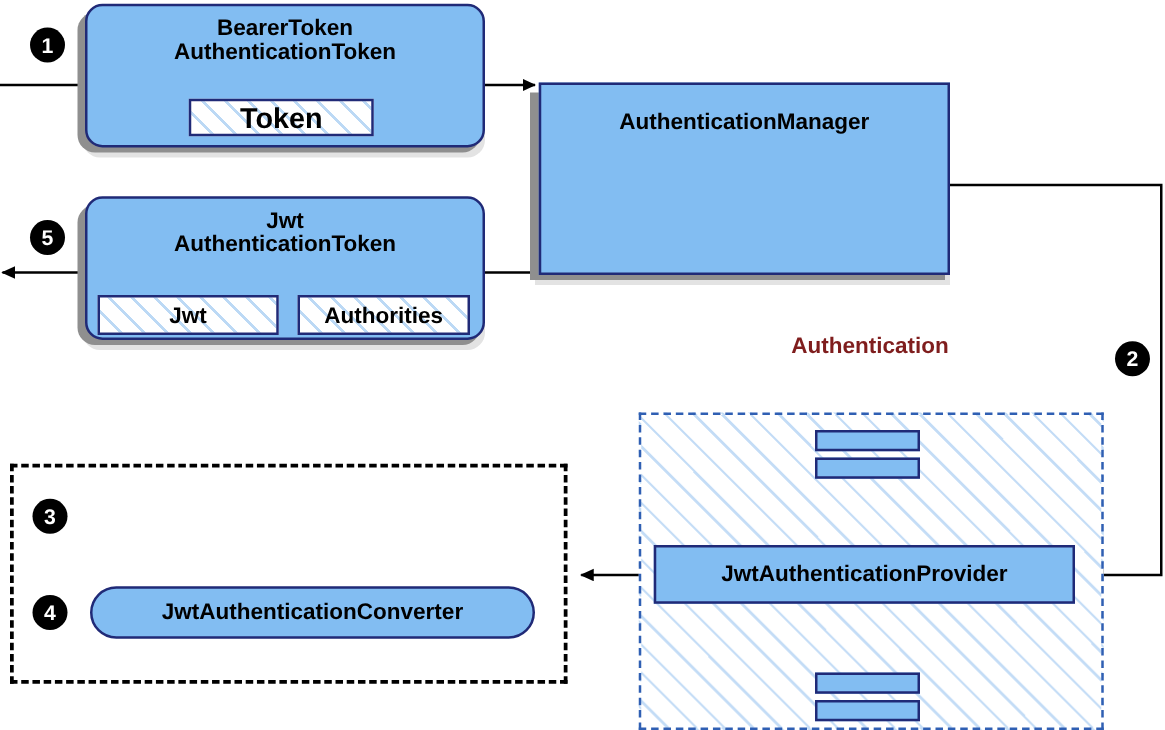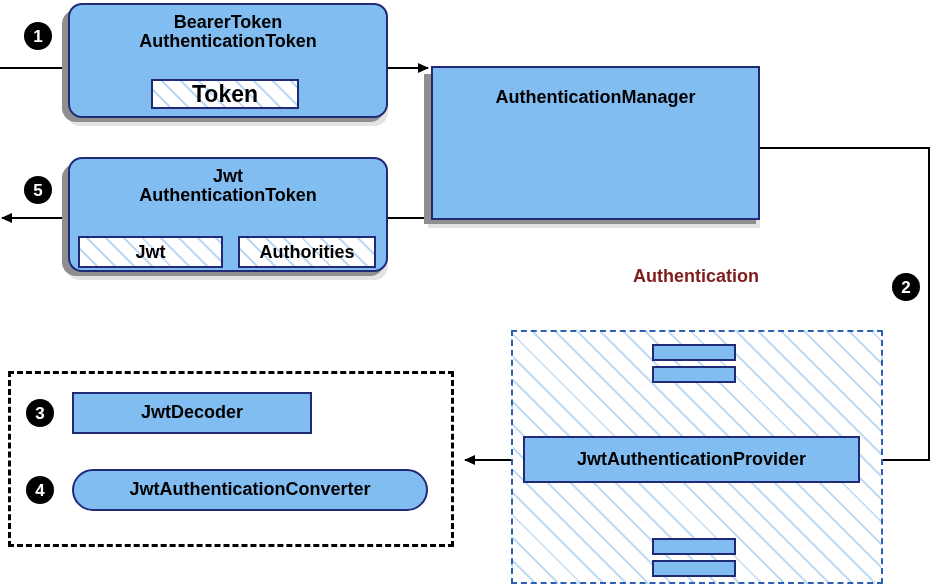--- a/index.html
+++ b/index.html
@@ -176,23 +176,20 @@
     <span>Jwt</span>
   </div>
   <div class="chip t18" style="left:238px;top:236px;width:138px;height:32px;">
     <span>Authorities</span>
   </div>
 
   <div class="group-dashed-black" style="left:8px;top:371px;width:446px;height:176px;"></div>
 
   <div class="shadow-light" style="left:57px;top:403px;width:238px;height:42px;"></div>
   <div class="shadow-dark" style="left:63px;top:398px;width:238px;height:42px;"></div>
-  <div class="node t18" style="left:72px;top:392px;width:240px;height:42px;">
-    <span>JwtDecoder</span>
-  </div>
 
   <div class="shadow-light" style="left:57px;top:481px;width:355px;height:42px;"></div>
   <div class="shadow-dark" style="left:63px;top:476px;width:355px;height:42px;"></div>
   <div class="node t18" style="left:72px;top:469px;width:356px;height:42px;border-radius:21px;">
     <span>JwtAuthenticationConverter</span>
   </div>
 
   <div class="badge" style="left:25px;top:23px;">
     <span>1</span>
   </div>

